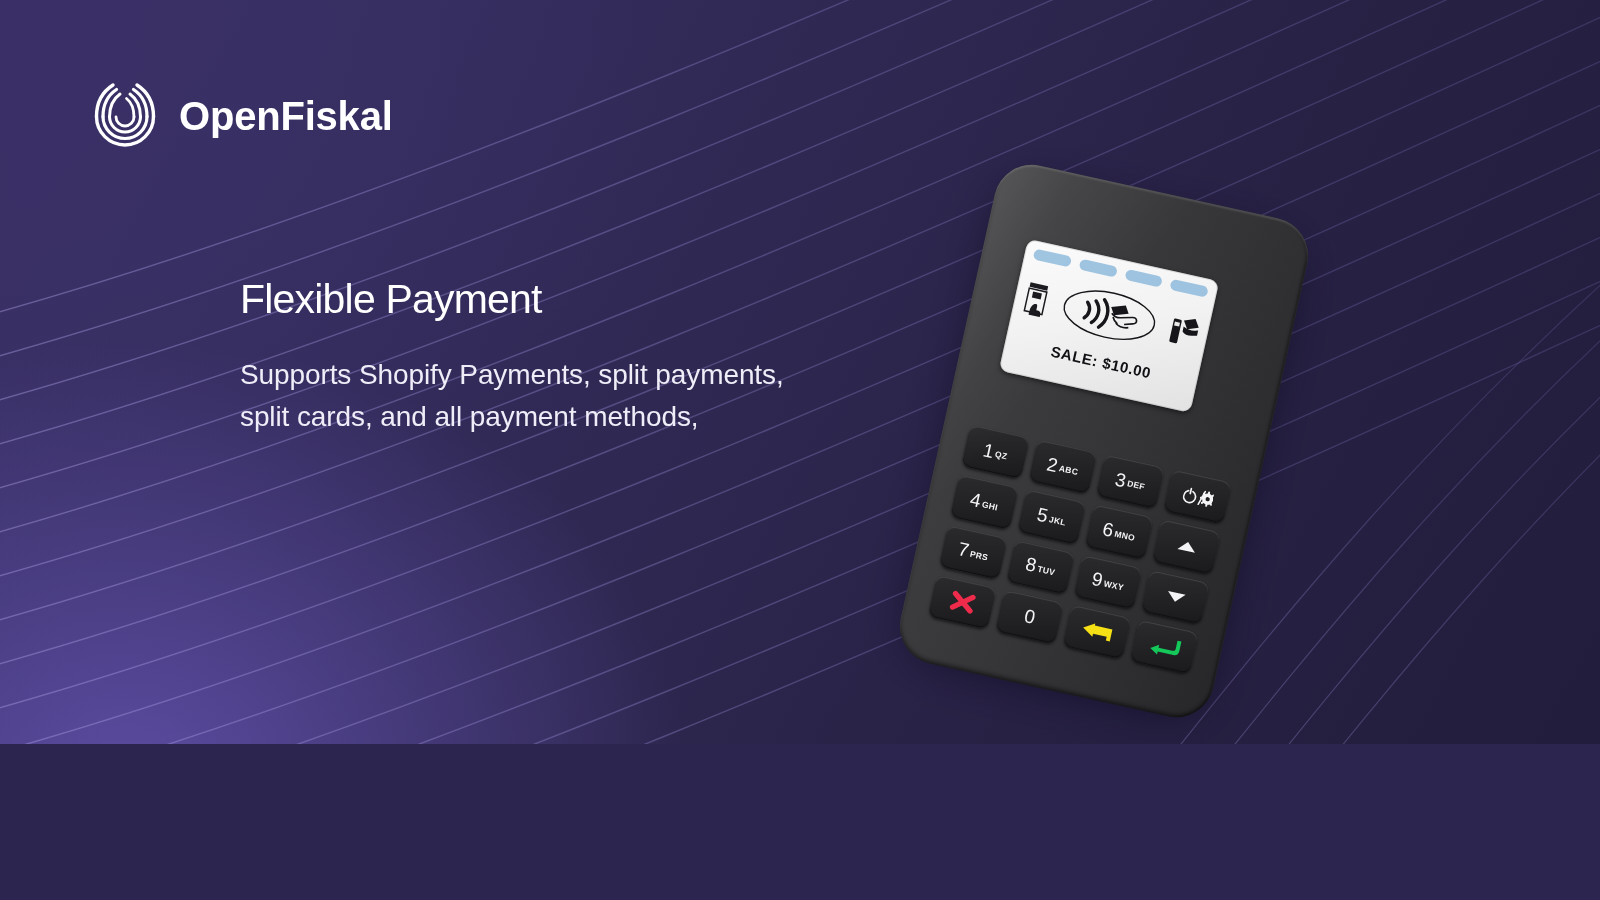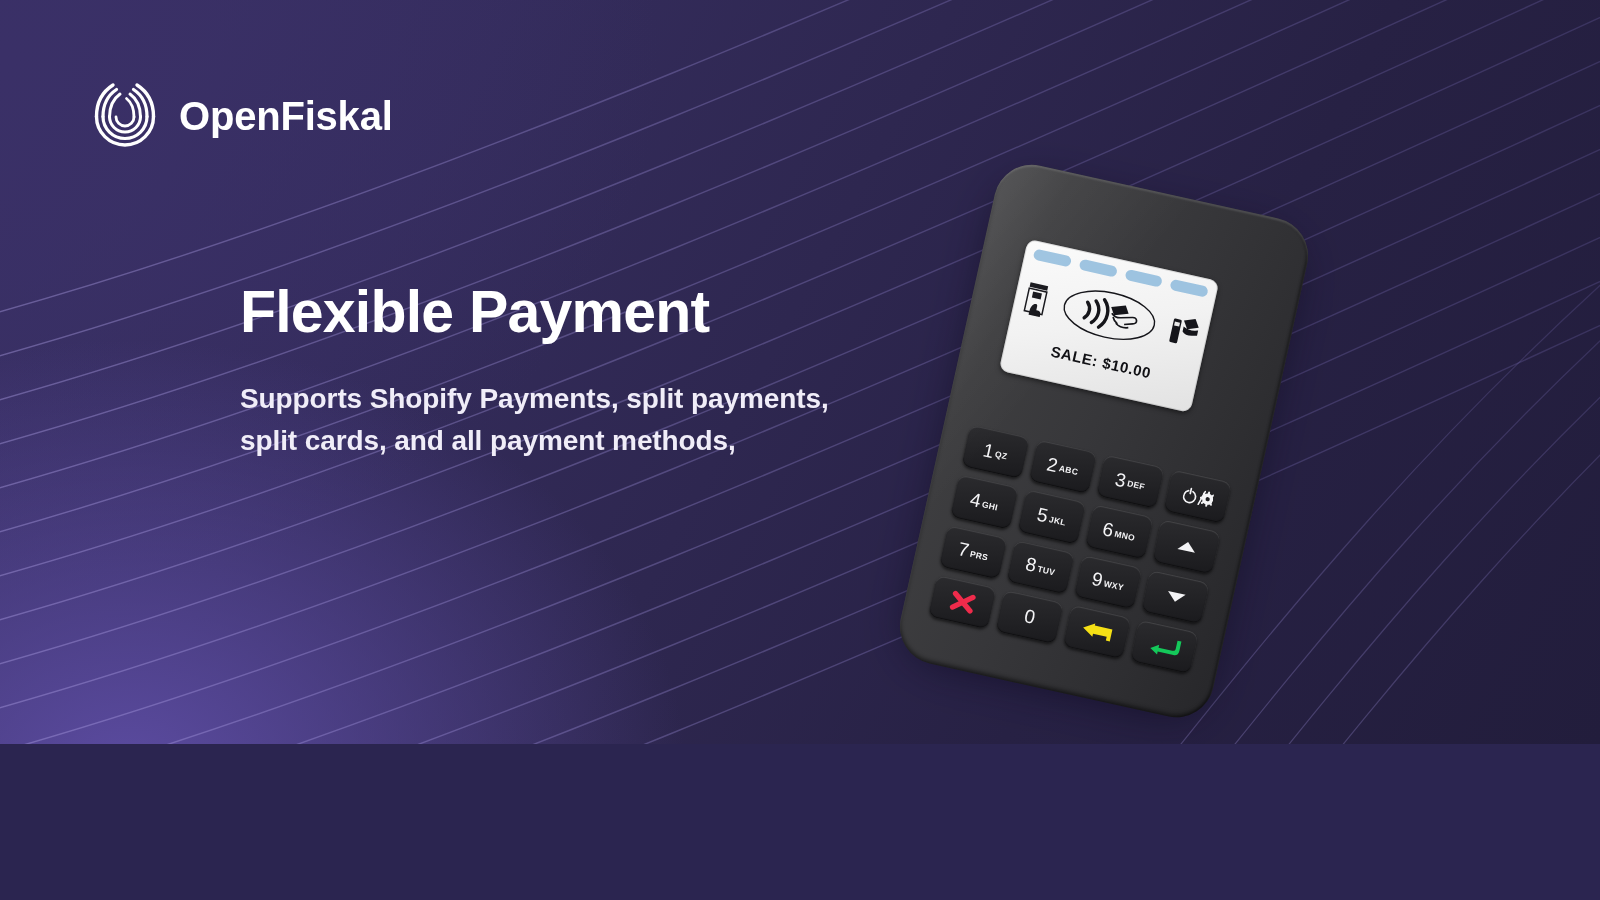--- a/index.html
+++ b/index.html
@@ -34,30 +34,30 @@
     font-weight:600;
     letter-spacing:-0.2px;
     white-space:nowrap;
     line-height:1;
   }
 
   
   #copy { position:absolute; left:240px; top:272px; width:700px; }
   #headline {
     color:#ffffff;
-    font-size:59px;
-    font-weight:700;
+    font-size:41px;
+    font-weight:400;
     line-height:1.36;
     letter-spacing:-0.8px;
   }
   #subcopy {
     margin-top:26px;
     color:#f0edf8;
     font-size:28px;
-    font-weight:700;
+    font-weight:400;
     line-height:1.50;
     letter-spacing:-0.1px;
   }
   #subcopy .ln { display:block; white-space:nowrap; }
 
   
   #terminal-wrap {
     position:absolute;
     left:944px; top:186px;
     width:320px; height:510px;

